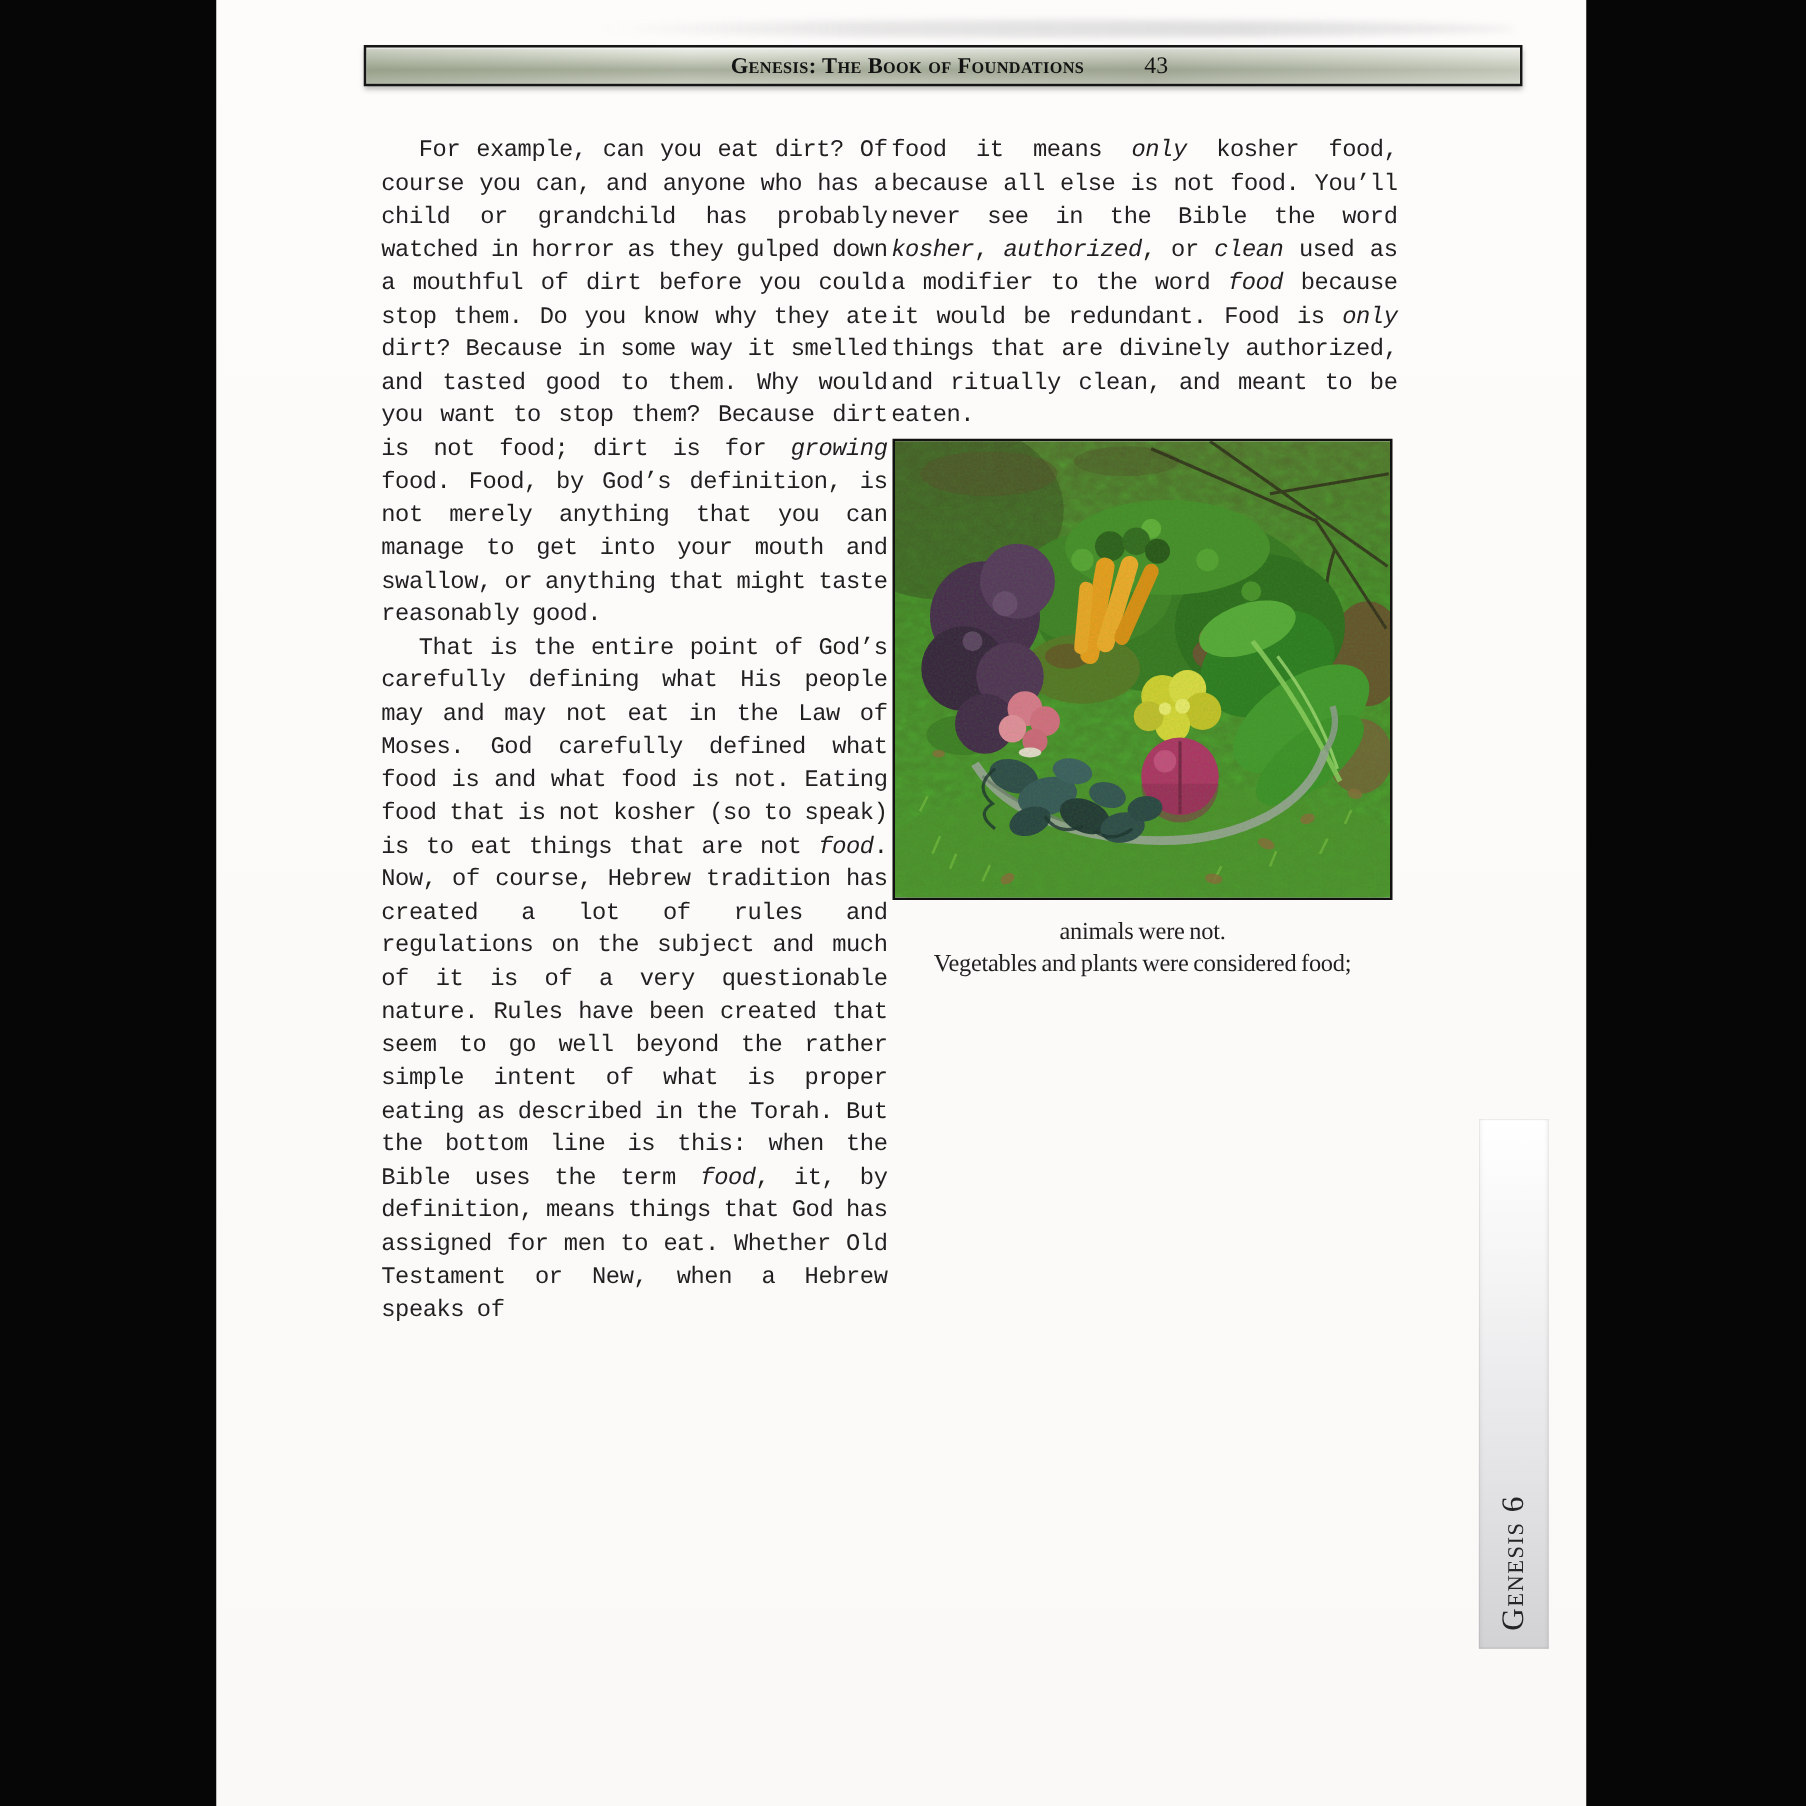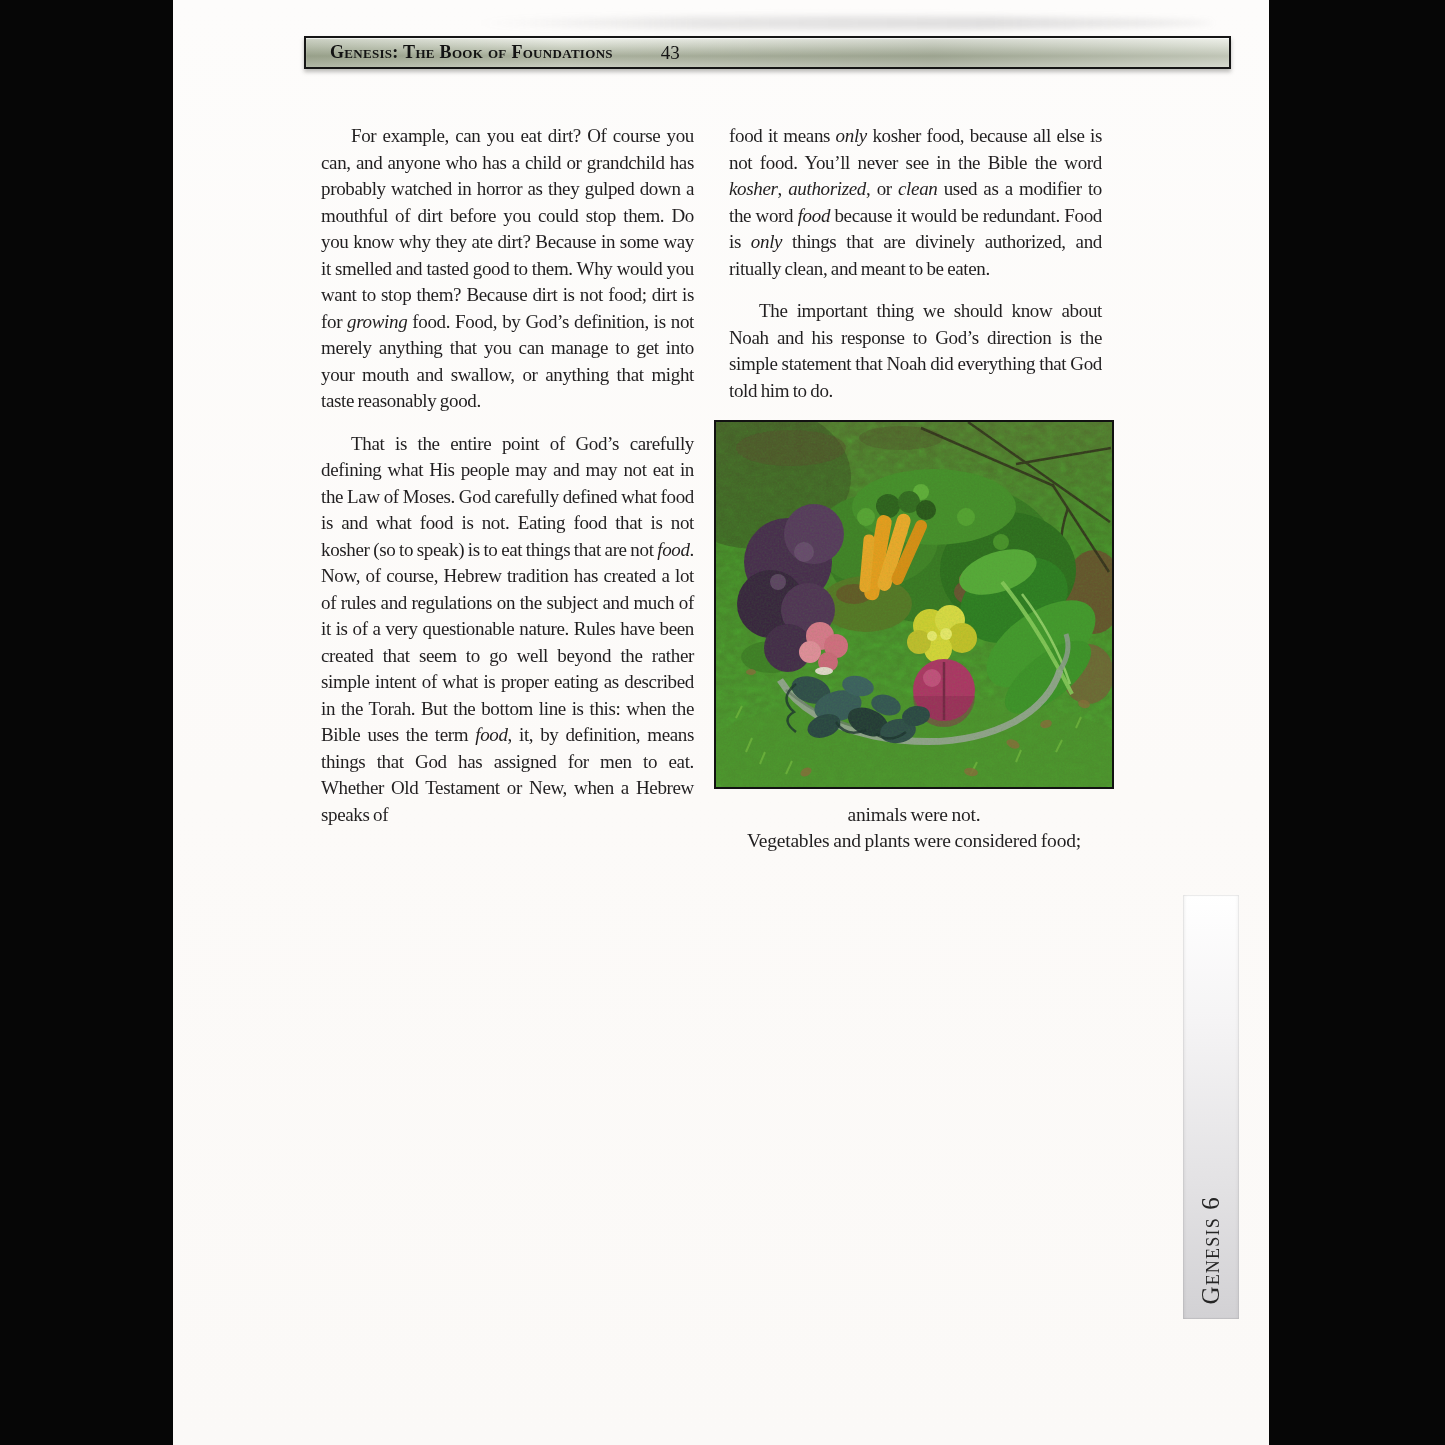--- a/index.html
+++ b/index.html
@@ -18,43 +18,43 @@
   }
 
   
   .header-ghost{
     position:absolute;left:300px;top:16px;width:740px;height:14px;
     background:linear-gradient(90deg,transparent,rgba(120,120,125,.16) 30%,rgba(108,108,114,.2) 70%,rgba(120,120,125,.1));
     filter:blur(3px);border-radius:50%;
   }
 
   .header-bar{
-    position:absolute;left:131px;top:36px;width:927px;height:33px;
+    position:absolute;left:118px;top:36px;width:927px;height:33px;
     box-sizing:border-box;border:2px solid #161616;
     background:
       linear-gradient(90deg, rgba(122,134,106,.28) 0%, rgba(255,255,255,.06) 28%, rgba(128,136,118,.20) 68%, rgba(238,240,234,.38) 100%),
       linear-gradient(180deg,#eef0ea 0%,#ced3c5 28%,#a3aa96 62%,#c6cabc 100%);
     box-shadow:0 3px 4px rgba(70,70,62,.35), inset 0 1px 1px rgba(255,255,255,.7);
-    display:flex;align-items:center;justify-content:flex-start;
+    display:flex;align-items:center;justify-content:center;
     padding:0 14px 0 24px;
   }
   .header-title{
     font-variant:small-caps;font-weight:bold;font-size:18px;
     letter-spacing:.3px;color:#131313;white-space:nowrap;
   }
   .page-number{font-size:19px;color:#141414;margin-left:48px;}
 
   .column{
     position:absolute;top:107px;width:405px;
     font-size:19px;line-height:26.5px;letter-spacing:-.35px;word-spacing:-.9px;
     color:#211f20;text-align:justify;
   }
   .col-left{left:132px;}
   .col-right{left:540px;}
-  .column p{margin:16px;text-indent:30px;}
+  .column p{margin:0;text-indent:30px;font-family:Liberation Mono, monospace;}
   .column p.no-indent{text-indent:0;}
 
   figure{margin:5px 0 0 1px;width:400px;box-sizing:border-box;border:2px solid #121212;padding:0;}
   figure svg{display:block;}
   .caption{
     margin-top:13px;text-align:center;font-size:19.5px;line-height:26px;
     letter-spacing:-.2px;color:#211f20;width:402px;
   }
 
   .side-tab{
@@ -84,21 +84,20 @@
     <span class="page-number">43</span>
   </div>
 
   <div class="column col-left">
     <p><span>For example, can you eat dirt? Of course you can, and anyone who has a child or grandchild has probably watched in horror as they gulped down a mouthful of dirt before you could stop them. Do you know why they ate dirt? Because in some way it smelled and tasted good to them. Why would you want to stop them? Because dirt is not food; dirt is for </span><i>growing</i><span> food. Food, by God’s definition, is not merely anything that you can manage to get into your mouth and swallow, or anything that might taste reasonably good.</span></p>
     <p><span>That is the entire point of God’s carefully defining what His people may and may not eat in the Law of Moses. God carefully defined what food is and what food is not. Eating food that is not kosher (so to speak) is to eat things that are not </span><i>food</i><span>. Now, of course, Hebrew tradition has created a lot of rules and regulations on the subject and much of it is of a very questionable nature. Rules have been created that seem to go well beyond the rather simple intent of what is proper eating as described in the Torah. But the bottom line is this: when the Bible uses the term </span><i>food</i><span>, it, by definition, means things that God has assigned for men to eat. Whether Old Testament or New, when a Hebrew speaks of</span></p>
   </div>
 
   <div class="column col-right">
     <p class="no-indent"><span>food it means </span><i>only</i><span> kosher food, because all else is not food. You’ll never see in the Bible the word </span><i>kosher</i><span>, </span><i>authorized</i><span>, or </span><i>clean</i><span> used as a modifier to the word </span><i>food</i><span> because it would be redundant. Food is </span><i>only</i><span> things that are divinely authorized, and ritually clean, and meant to be eaten.</span></p>
-    <p><span>The important thing we should know about Noah and his response to God’s direction is the simple statement that Noah did everything that God told him to do.</span></p>
 
     <figure>
       <svg width="396" height="365" viewBox="0 0 396 365" xmlns="http://www.w3.org/2000/svg" role="img">
         <defs>
           <linearGradient id="grassGrad" x1="0" y1="0" x2="0" y2="1">
             <stop offset="0" stop-color="#56682f"></stop>
             <stop offset="0.35" stop-color="#467c27"></stop>
             <stop offset="1" stop-color="#4e8c2e"></stop>
           </linearGradient>
           <filter id="clumps" x="0" y="0" width="100%" height="100%">

